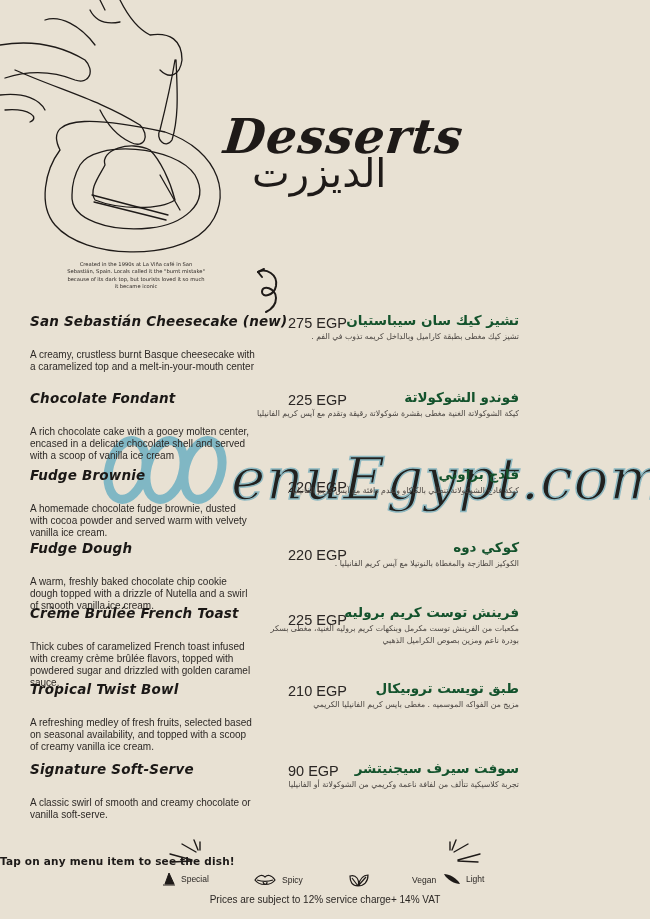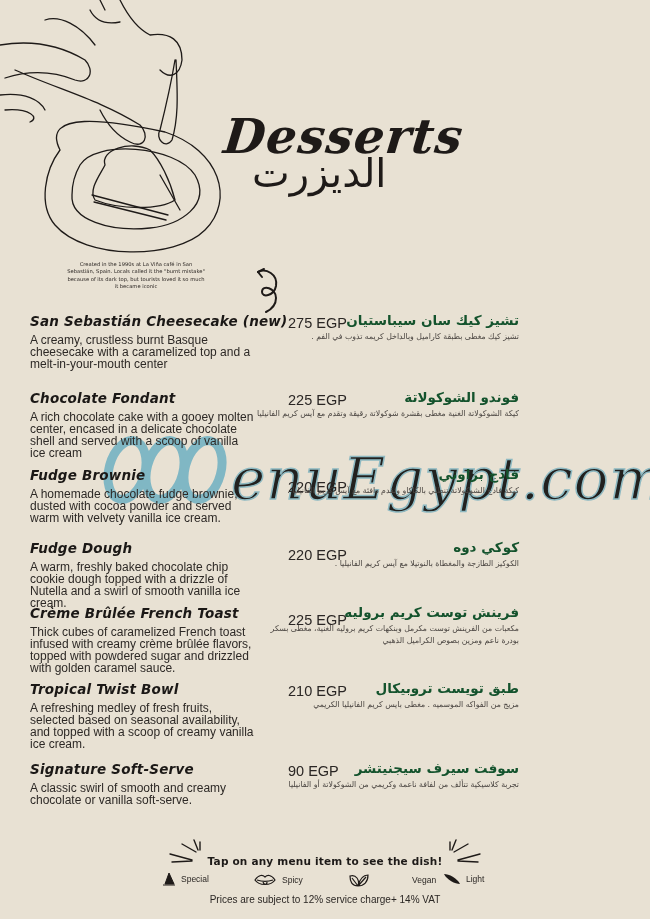--- a/index.html
+++ b/index.html
@@ -34,22 +34,22 @@
 
     
     .item { position: absolute; left: 0; width: 650px; }
     .item .en-name {
       position: absolute; left: 30px; top: 0;
       font-family: "DejaVu Sans", sans-serif; font-weight: bold; font-size: 13.5px;
       font-style: italic; letter-spacing: 0.2px; color: #1b1816;
       white-space: nowrap;
     }
     .item .en-desc {
-      position: absolute; left: 30px; top: 21px; width: 226px;
-      font-size: 12px; line-height: 12px; color: #2d2926;
+      position: absolute; left: 30px; top: 36px; width: 226px;
+      font-size: 10px; line-height: 12px; color: #2d2926;
       font-family: "Liberation Sans", sans-serif;
     }
     .item .price {
       position: absolute; left: 288px; top: 2px;
       font-size: 14.5px; color: #2a2624; font-family: "Liberation Sans", sans-serif;
       white-space: nowrap;
     }
     .item .ar-name {
       position: absolute; right: 131px; top: -1px; direction: rtl;
       font-family: "DejaVu Sans", sans-serif; font-weight: bold; font-size: 13.5px;
@@ -65,21 +65,21 @@
     .watermark { position: absolute; left: 95px; top: 435px; width: 380px; height: 100px; pointer-events: none; opacity: 0.85; }
     .wm-text {
       position: absolute; left: 136px; top: 10px;
       font-family: "DejaVu Serif", serif; font-style: italic; font-size: 58px;
       color: #000000; -webkit-text-stroke: 1.5px #7fb3bf; letter-spacing: 1px;
       white-space: nowrap;
     }
 
     
     .footer-cta {
-      position: absolute; left: 0; width: 650px; top: 855px; text-align: center;
+      position: absolute; left: 0; width: 650px; top: 855px; 
       font-family: "DejaVu Sans", sans-serif; font-weight: bold; font-size: 10.5px; color: #1d1a18;
       letter-spacing: 0.2px;
     }
     .burst { position: absolute; width: 34px; height: 28px; }
     .legend { position: absolute; top: 872px; left: 0; width: 634px; height: 18px; }
     .legend-item { position: absolute; display: flex; align-items: center; gap: 5px; font-size: 8.5px; color: #2b2724; }
     .legend-item svg { display: block; }
     .footer-note {
       position: absolute; left: 0; width: 650px; top: 894px; text-align: center;
       font-size: 10px; color: #2b2724; font-family: "Liberation Sans", sans-serif;

